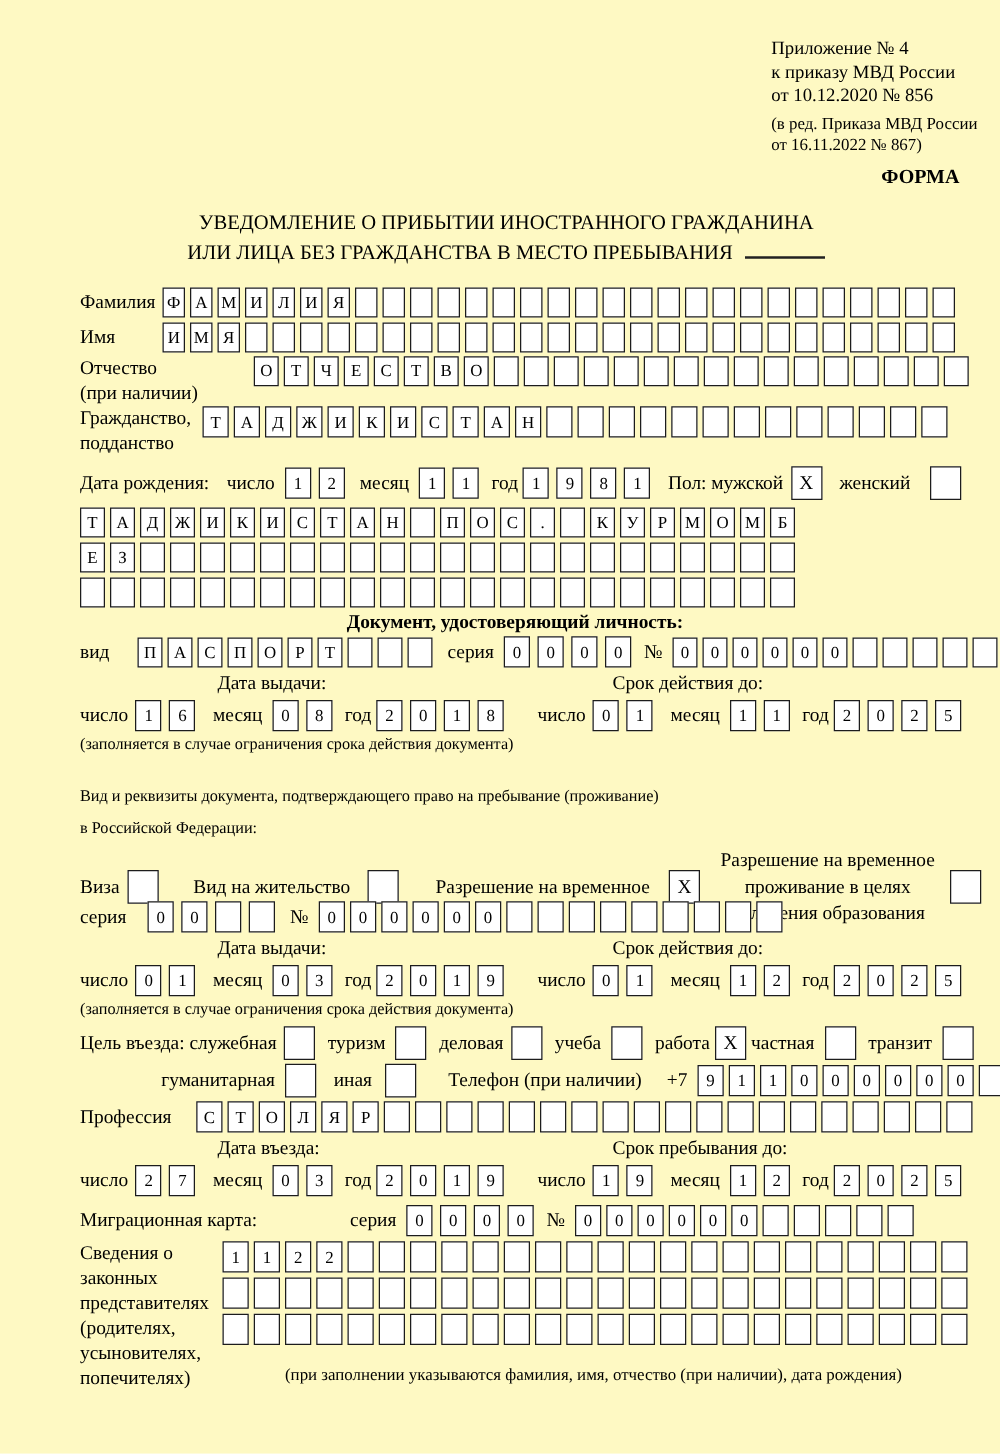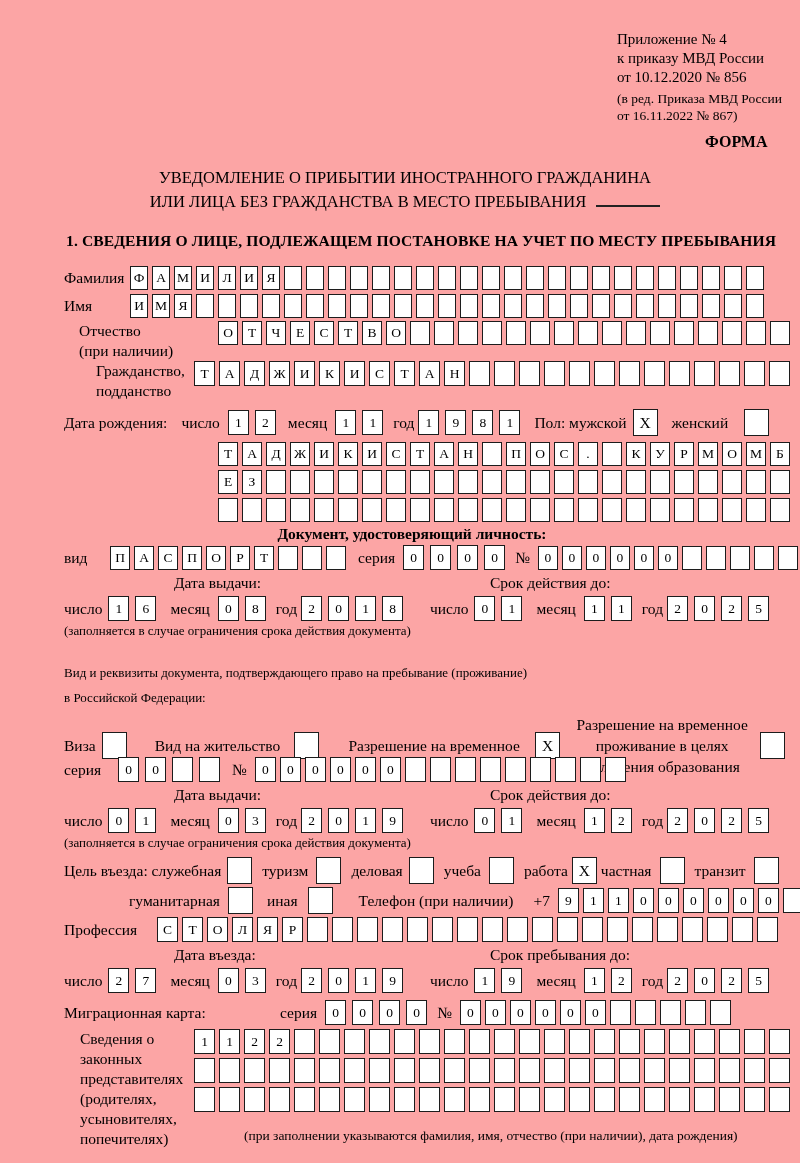--- a/index.html
+++ b/index.html
@@ -1,30 +1,30 @@
 <!DOCTYPE html>
 <html><head>
 <meta charset="utf-8">
 <style>
   html,body{margin:0;padding:0;background:#fff;}
   .page{
-    position:relative;width:800px;height:1163px;background:#fca5a5;color:#000;
+    position:relative;width:800px;height:1163px;background:#fef9c3;color:#000;
     font-family:"Liberation Serif","DejaVu Serif",serif;
     box-sizing:border-box;padding:30px 10px 0 64px;overflow:hidden;
   }
   
   .annex{margin-left:553px;font-size:15px;line-height:19px;}
   .amend{margin-left:553px;font-size:13.5px;line-height:17px;margin-top:3px;}
   .forma{margin-top:9px;margin-left:641px;font-weight:bold;font-size:16px;}
   .title{margin-top:15px;text-align:center;font-weight:normal;font-size:16.5px;line-height:24px;margin-left:-44px;}
   .blank-line{display:inline-block;width:64px;border-bottom:2.5px solid #222;height:14px;margin-left:10px;}
   .sec-heading{margin-top:18px;font-weight:bold;font-size:15.6px;margin-left:2px;letter-spacing:.1px;}
   
   .frow{display:flex;align-items:center;}
-  .frow2{display:flex;align-items:flex-start;justify-content:flex-end;}
+  .frow2{display:flex;align-items:flex-start;}
   .lbl{font-size:15.5px;flex:0 0 auto;white-space:nowrap;}
   .lblcol{flex:0 0 auto;font-size:15.5px;line-height:20px;}
   .col{display:flex;flex-direction:column;gap:4px;}
   .w66{width:66px;} .w98{width:98px;} .w139{width:139px;} .w46{width:46px;} .w93{width:93px;} .w114{width:114px;} .w160{width:160px;}
   .ml4{margin-left:4px;} .ml6{margin-left:6px;} .ml8{margin-left:8px;} .ml10{margin-left:10px;}
   .ml12{margin-left:12px;} .ml14{margin-left:14px;} .ml16{margin-left:16px;} .ml20{margin-left:20px;}
   .ml26{margin-left:26px;} .ml28{margin-left:28px;} .ml56{margin-left:56px;} .ml65{margin-left:65px;}
   .mt2{margin-top:2px;} .mt3{margin-top:3px;} .mt4{margin-top:4px;} .mt6{margin-top:6px;} .mt8{margin-top:8px;} .mt16{margin-top:16px;}
   
   .boxes{display:inline-flex;gap:4px;flex:0 0 auto;}
@@ -62,21 +62,20 @@
     <div>(в ред. Приказа МВД России</div>
     <div>от 16.11.2022 № 867)</div>
   </div>
   <div class="forma">ФОРМА</div>
 
   <div class="title">
     <div>УВЕДОМЛЕНИЕ О ПРИБЫТИИ ИНОСТРАННОГО ГРАЖДАНИНА</div>
     <div><span>ИЛИ ЛИЦА БЕЗ ГРАЖДАНСТВА В МЕСТО ПРЕБЫВАНИЯ</span><span class="blank-line"></span></div>
   </div>
 
-  <div class="sec-heading">1. СВЕДЕНИЯ О ЛИЦЕ, ПОДЛЕЖАЩЕМ ПОСТАНОВКЕ НА УЧЕТ ПО МЕСТУ ПРЕБЫВАНИЯ</div>
 
   <div class="frow mt16">
     <span class="lbl w66">Фамилия</span>
     <span class="boxes">
         <span class="cell">Ф</span>
         <span class="cell">А</span>
         <span class="cell">М</span>
         <span class="cell">И</span>
         <span class="cell">Л</span>
         <span class="cell">И</span>

